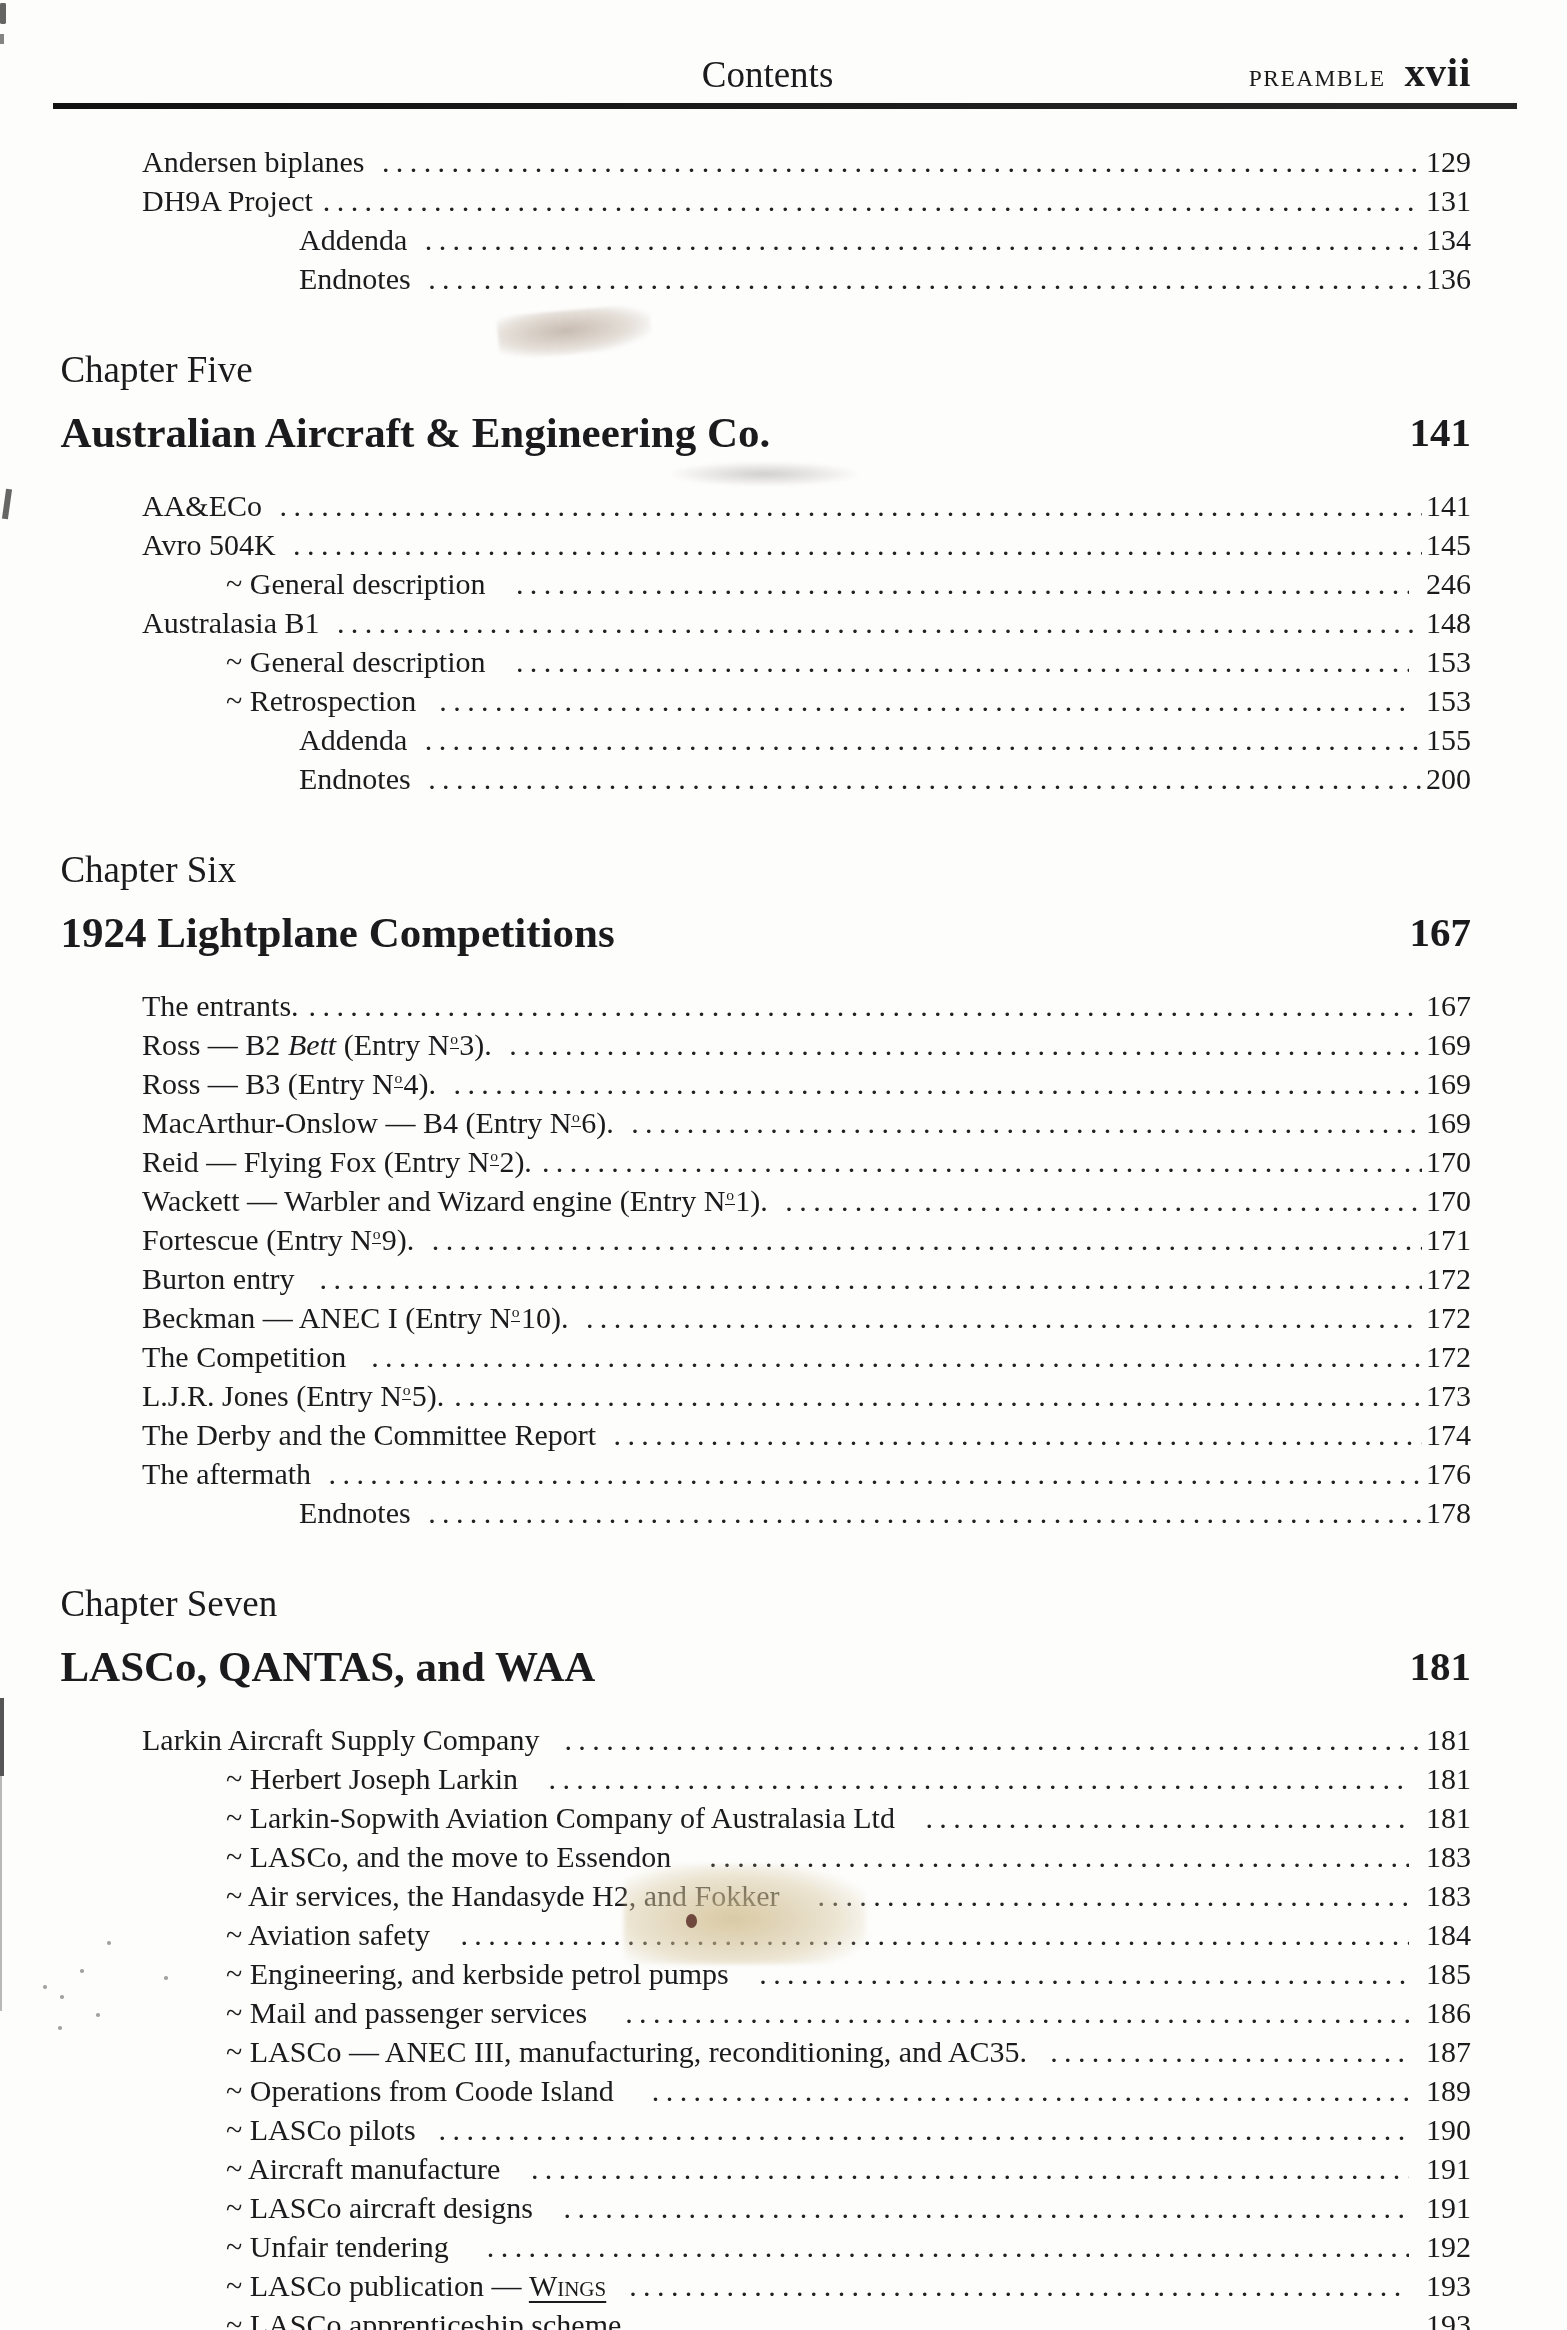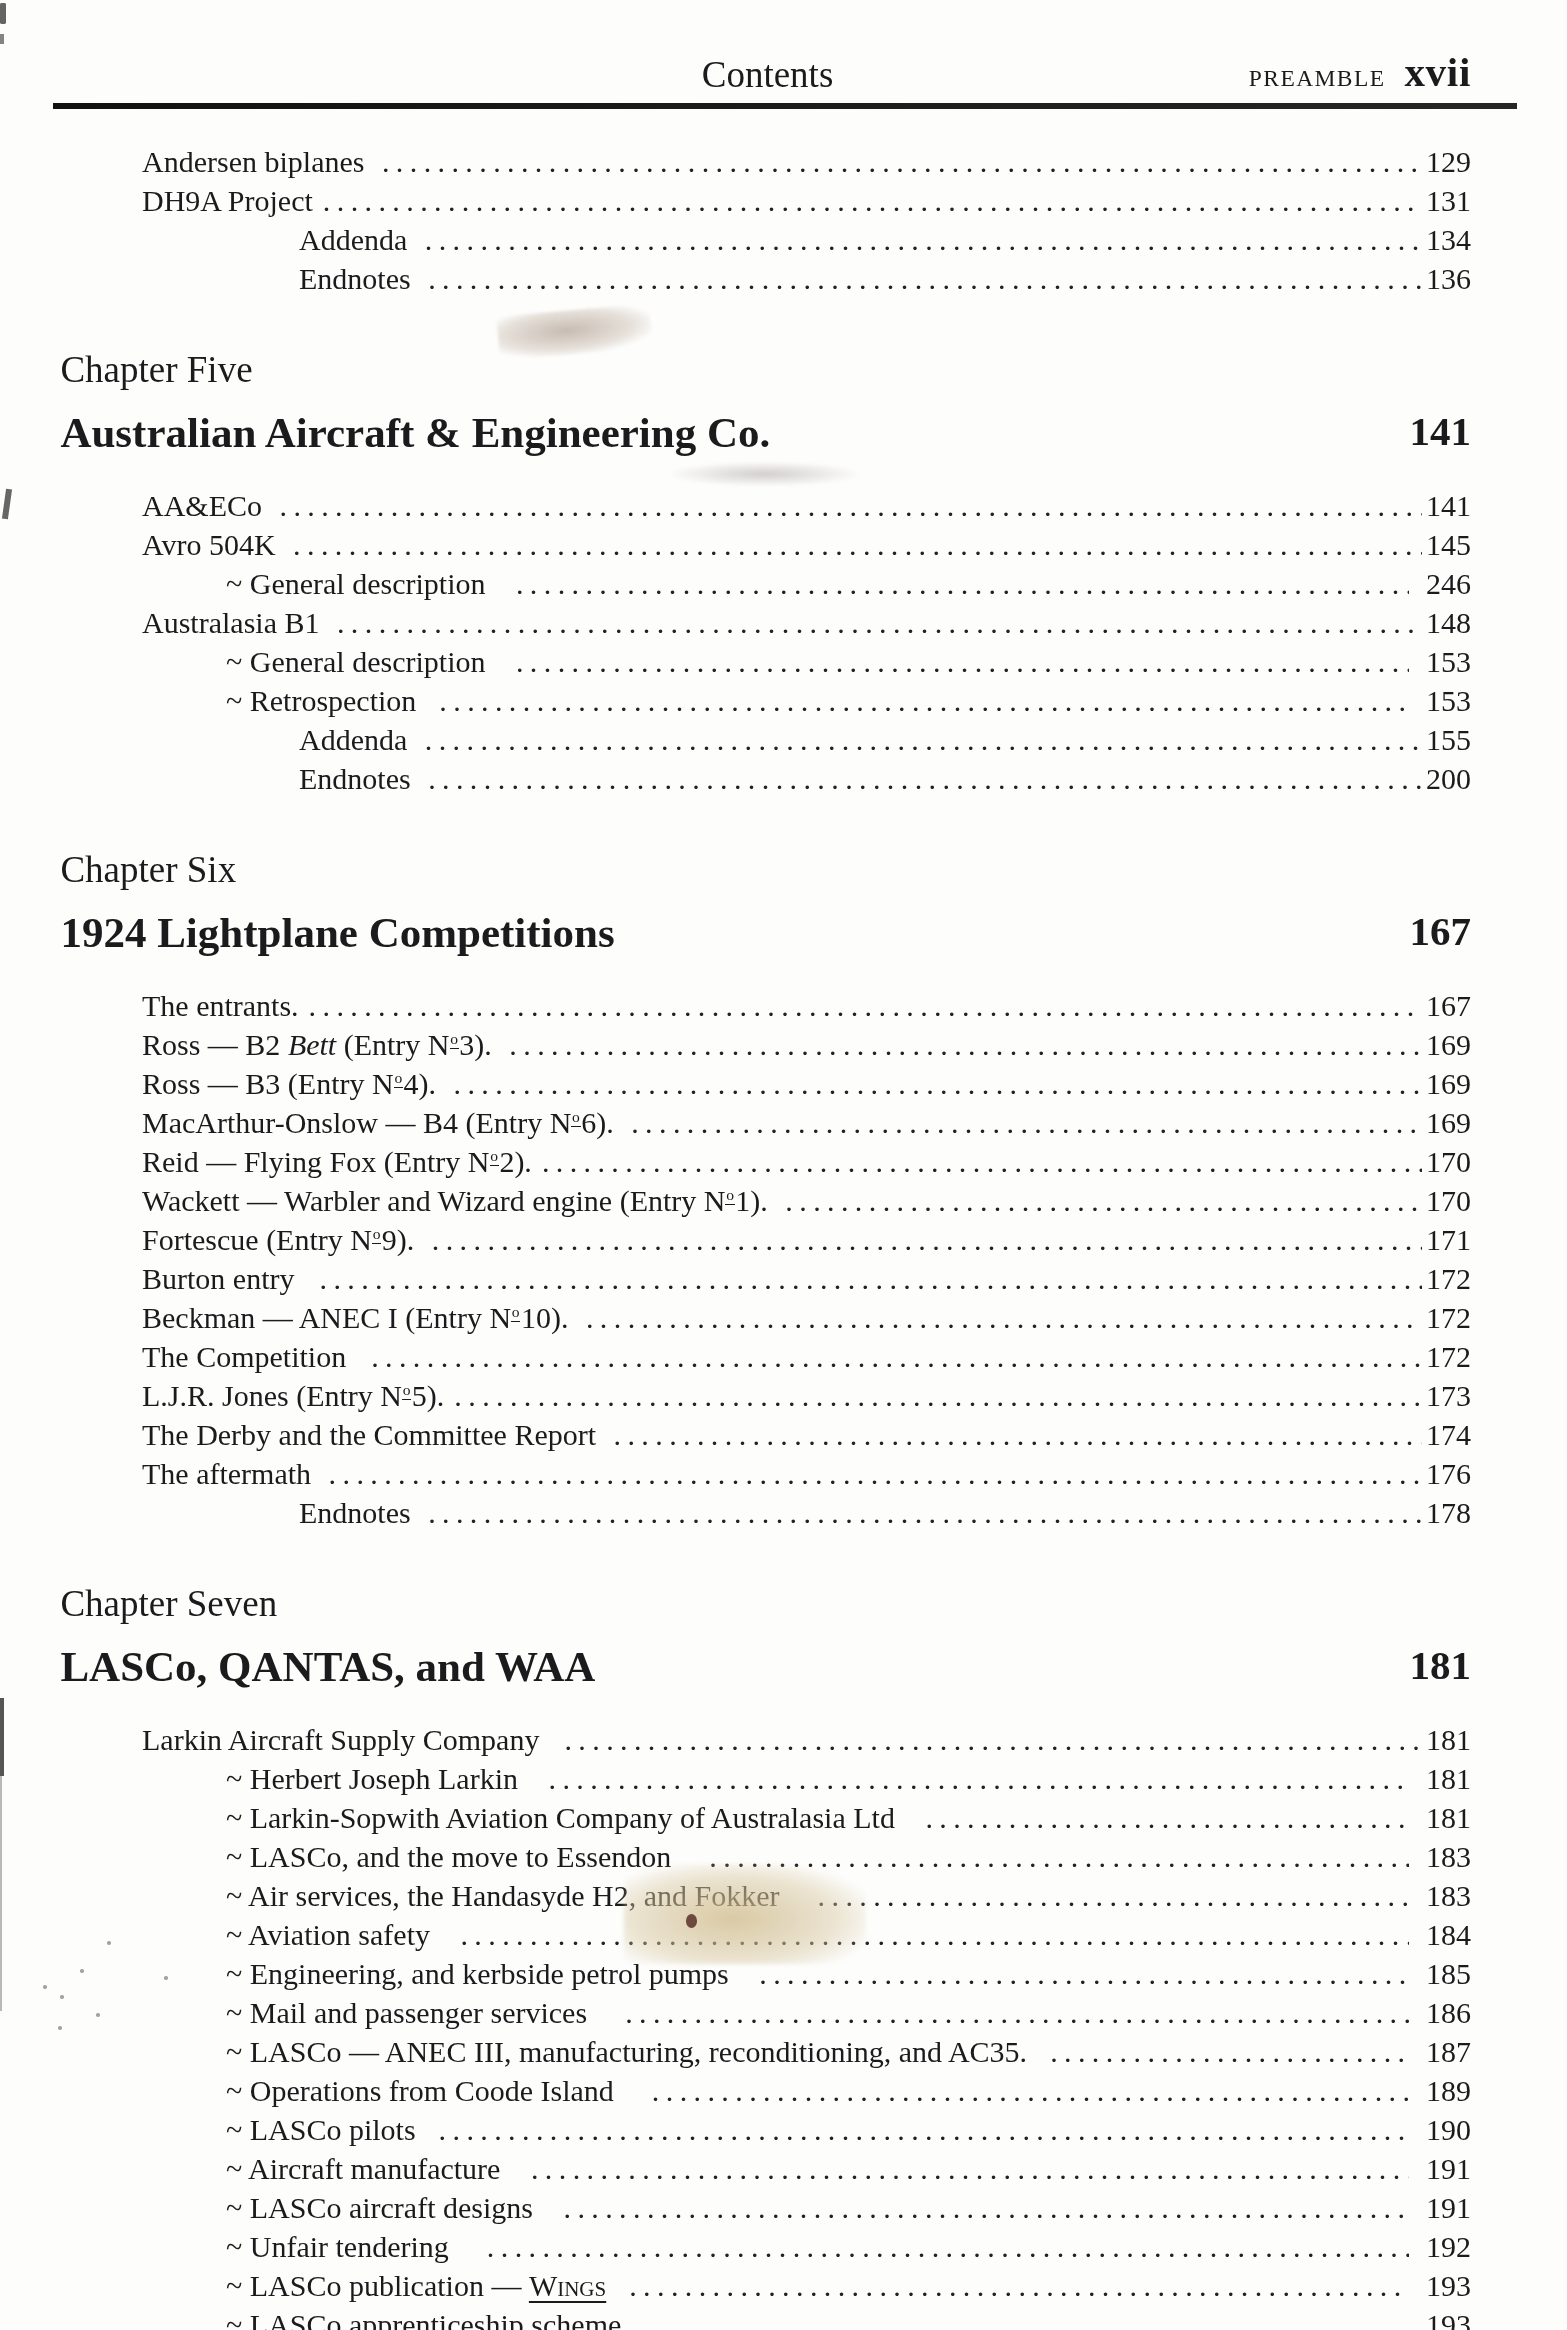--- a/index.html
+++ b/index.html
@@ -26,21 +26,21 @@
   .preamble-label{font-size:23.5px;letter-spacing:1.4px;}
   .folio-roman{font-size:41px;font-weight:bold;letter-spacing:0.7px;}
   .rule{
     margin-left:-10.7px;margin-right:-46px;margin-top:7.1px;
     height:5.7px;background:linear-gradient(to right,#111 0%,#1d1d1d 55%,#262626 100%);
   }
 
   
   .chapter{margin-top:50px;}
   .kicker{font-size:37px;line-height:43px;margin-left:-3.6px;margin-bottom:15.6px;}
-  .ctitle-row{display:flex;align-items:flex-start;margin-left:-3.6px;}
+  .ctitle-row{display:flex;align-items:center;margin-left:-3.6px;}
   .ctitle{font-size:43px;line-height:51px;font-weight:bold;}
   .cpage{margin-left:auto;font-size:41px;font-weight:bold;}
 
   
   .rows{margin-top:28.4px;}
   .preamble-rows{margin-top:33px;}
   .row{display:flex;align-items:baseline;font-size:30px;line-height:39px;}
   .ind-1{margin-left:78px;}
   .ind-2{margin-left:162px;gap:13px;}
   .ind-3{margin-left:235px;}

